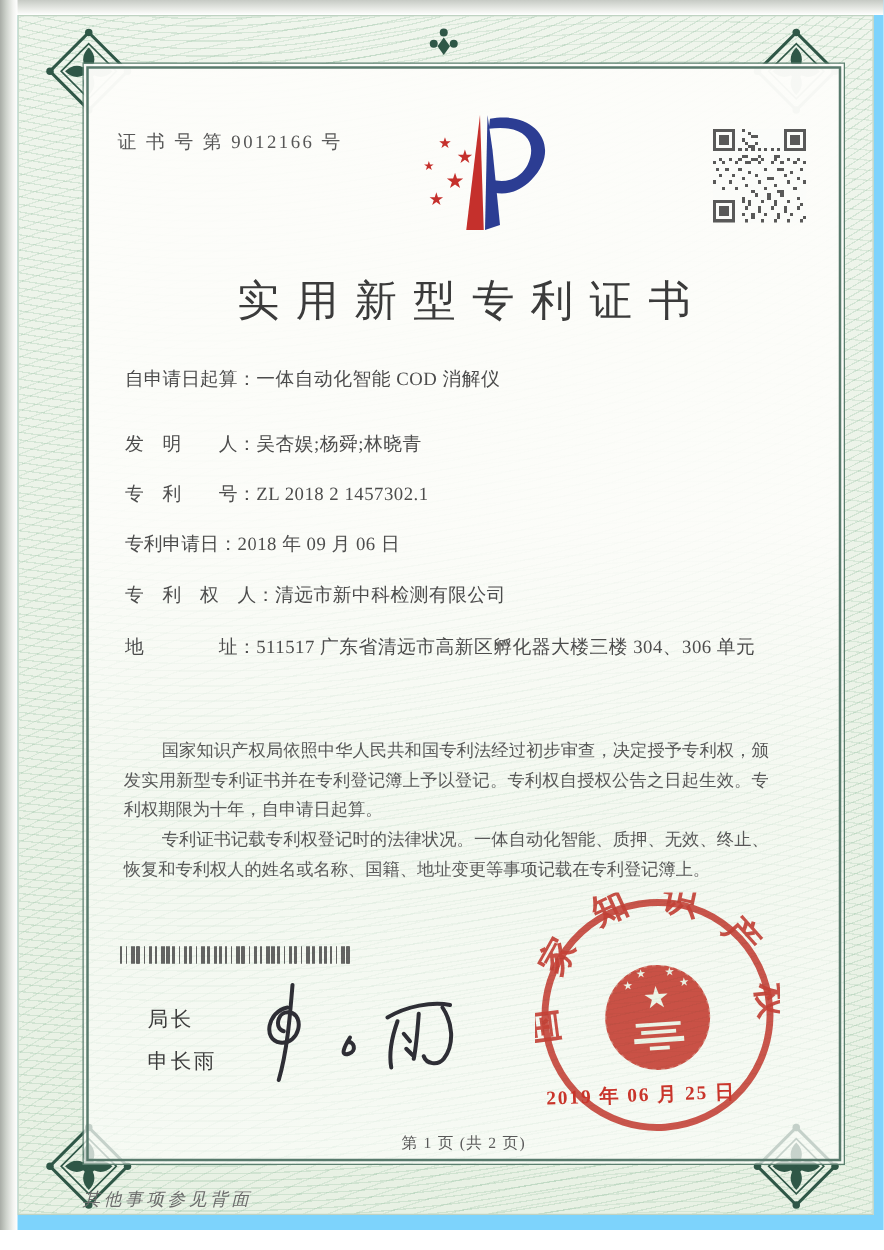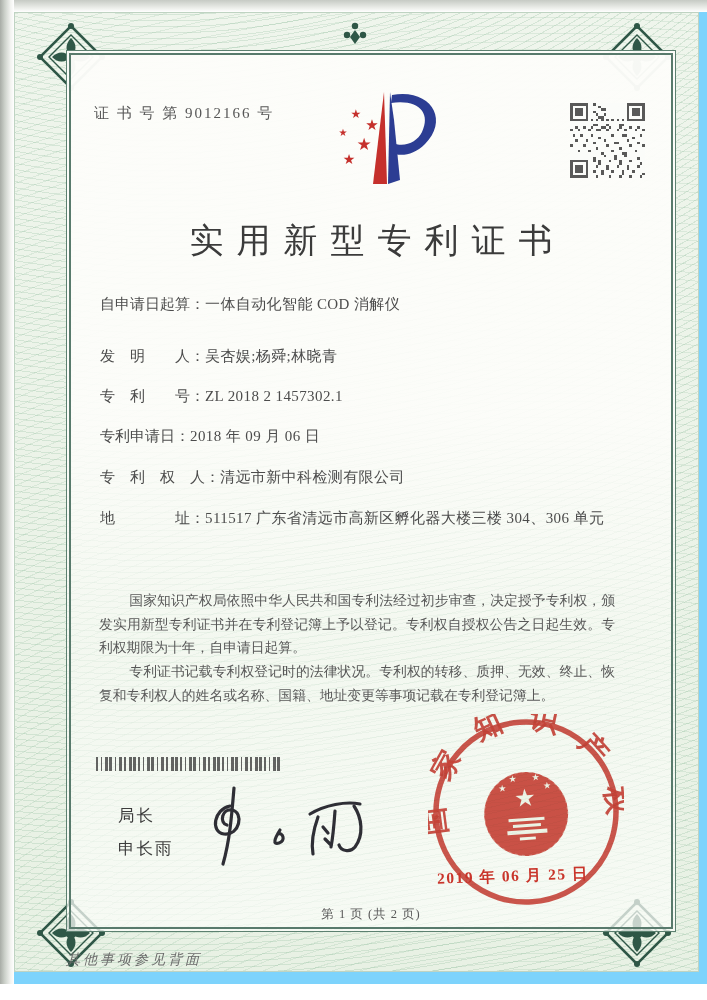--- a/index.html
+++ b/index.html
@@ -172,21 +172,21 @@
   </div>
   <div class="abs frow" style="top:508px">
     <span class="lbl">地　　　　址：</span>
     <span class="val" style="width:404px">511517 广东省清远市高新区孵化器大楼三楼 304、306 单元</span>
   </div>
   <div class="abs frow" style="top:557px">
   </div>
 
   <div class="abs paras">
     <p>国家知识产权局依照中华人民共和国专利法经过初步审查，决定授予专利权，颁发实用新型专利证书并在专利登记簿上予以登记。专利权自授权公告之日起生效。专利权期限为十年，自申请日起算。</p>
-    <p>专利证书记载专利权登记时的法律状况。专利权的转移、质押、无效、终止、恢复和专利权人的姓名或名称、国籍、地址变更等事项记载在专利登记簿上。</p>
+    <p>专利证书记载专利权登记时的法律状况。一体自动化智能、质押、无效、终止、恢复和专利权人的姓名或名称、国籍、地址变更等事项记载在专利登记簿上。</p>
   </div>
 
   <div class="abs barcode"></div>
 
   <div class="abs director">
     <div>局长</div>
     <div>申长雨</div>
   </div>
 
   <svg class="abs sig" width="215" height="96" viewBox="0 0 215 96">

